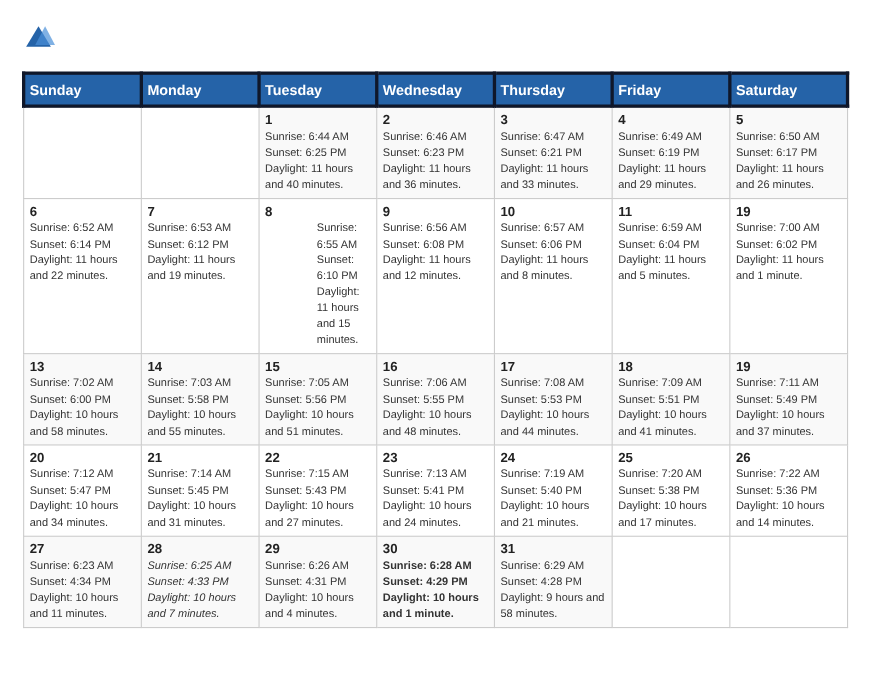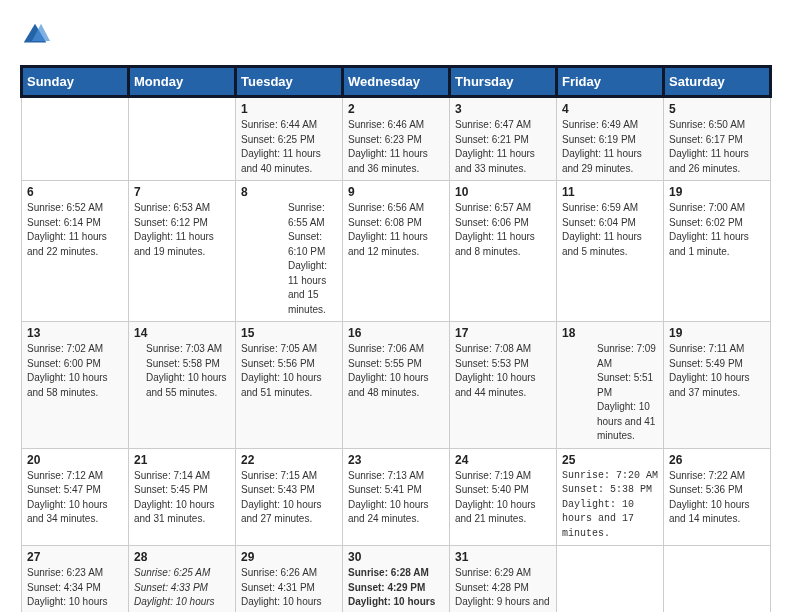--- a/index.html
+++ b/index.html
@@ -202,21 +202,21 @@
       </tr>
       <tr>
         <td>
           <span class="day-num">13</span>
           <div class="day-info" style="white-space: pre-line;">Sunrise: 7:02 AM
 Sunset: 6:00 PM
 Daylight: 10 hours and 58 minutes.</div>
         </td>
         <td>
           <span class="day-num">14</span>
-          <div class="day-info" style="white-space: pre-line; margin-left: 12px;">Sunrise: 7:03 AM
+          <div class="day-info" style="white-space: pre-line;">Sunrise: 7:03 AM
 Sunset: 5:58 PM
 Daylight: 10 hours and 55 minutes.</div>
         </td>
         <td>
           <span class="day-num">15</span>
           <div class="day-info" style="white-space: pre-line;">Sunrise: 7:05 AM
 Sunset: 5:56 PM
 Daylight: 10 hours and 51 minutes.</div>
         </td>
         <td>
@@ -226,21 +226,21 @@
 Daylight: 10 hours and 48 minutes.</div>
         </td>
         <td>
           <span class="day-num">17</span>
           <div class="day-info" style="white-space: pre-line;">Sunrise: 7:08 AM
 Sunset: 5:53 PM
 Daylight: 10 hours and 44 minutes.</div>
         </td>
         <td>
           <span class="day-num">18</span>
-          <div class="day-info" style="white-space: pre-line; margin-left: 35px;">Sunrise: 7:09 AM
+          <div class="day-info" style="white-space: pre-line;">Sunrise: 7:09 AM
 Sunset: 5:51 PM
 Daylight: 10 hours and 41 minutes.</div>
         </td>
         <td>
           <span class="day-num">19</span>
           <div class="day-info" style="white-space: pre-line;">Sunrise: 7:11 AM
 Sunset: 5:49 PM
 Daylight: 10 hours and 37 minutes.</div>
         </td>
       </tr>
@@ -270,21 +270,21 @@
 Daylight: 10 hours and 24 minutes.</div>
         </td>
         <td>
           <span class="day-num">24</span>
           <div class="day-info" style="white-space: pre-line;">Sunrise: 7:19 AM
 Sunset: 5:40 PM
 Daylight: 10 hours and 21 minutes.</div>
         </td>
         <td>
           <span class="day-num">25</span>
-          <div class="day-info" style="white-space: pre-line; font-family: Liberation Mono, monospace;">Sunrise: 7:20 AM
+          <div class="day-info" style="white-space: pre-line;">Sunrise: 7:20 AM
 Sunset: 5:38 PM
 Daylight: 10 hours and 17 minutes.</div>
         </td>
         <td>
           <span class="day-num">26</span>
           <div class="day-info" style="white-space: pre-line;">Sunrise: 7:22 AM
 Sunset: 5:36 PM
 Daylight: 10 hours and 14 minutes.</div>
         </td>
       </tr>

